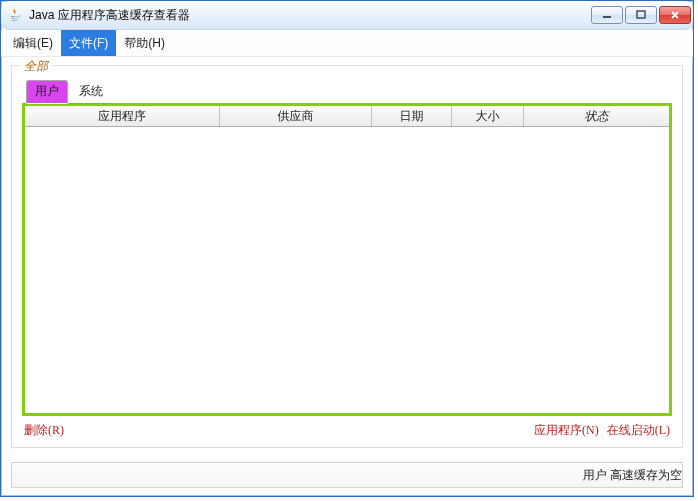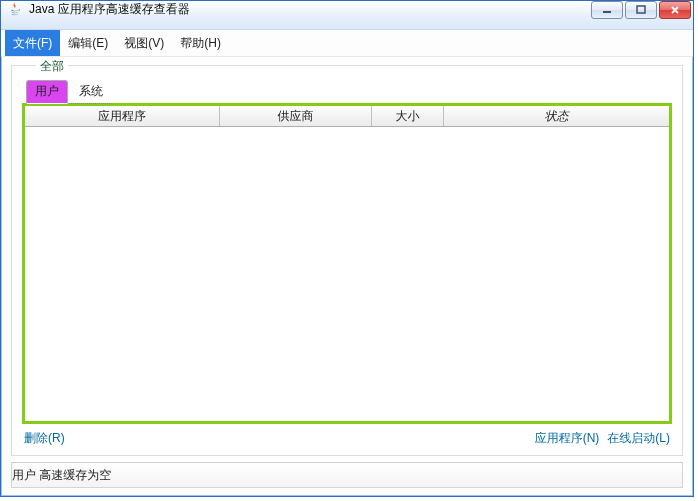--- a/index.html
+++ b/index.html
@@ -18,22 +18,23 @@
     position: relative;
     box-sizing: border-box;
     display: flex;
     flex-direction: column;
   }
   .titlebar {
     height: 28px;
     background: linear-gradient(to bottom, #ffffff, #e9f1fa, #d9e8f8);
     border-bottom: 1px solid #c8d8ea;
     display: flex;
-    align-items: flex-start;
+    align-items: center;
     padding: 0 2px 0 6px;
+    border-radius: 8px;
   }
   .titlebar .app-icon {
     width: 16px;
     height: 16px;
     margin-right: 6px;
     flex-shrink: 0;
   }
   .titlebar .title-text {
     flex: 1;
     color: #0a0a0a;
@@ -88,24 +89,25 @@
     border: 1px solid #dcdcdc;
     position: relative;
     padding: 14px 10px 8px 10px;
     display: flex;
     flex-direction: column;
     min-height: 0;
   }
   .groupbox-label {
     position: absolute;
     top: -8px;
-    left: 24px;
+    left: 8px;
     background: #fff;
     padding: 0 4px;
-    color: #14532d;
+    color: #a16207;
+    font-style: italic;
   }
   .tabs {
     display: flex;
     align-items: flex-end;
     margin-bottom: -1px;
     padding-left: 4px;
   }
   .tab {
     padding: 2px 8px 3px 8px;
     border: 1px solid transparent;
@@ -152,32 +154,33 @@
   .col-vendor{ width: 152px; }
   .col-type  { width: 80px; }
   .col-date  { width: 80px; }
   .col-size  { width: 72px; }
   .col-state { flex: 1; }
   .table-body { flex: 1; }
   .action-row {
     display: flex;
     align-items: center;
     padding: 6px 2px 0 2px;
-    color: #0369a1;
+    color: #b91c1c;
+    font-family: Liberation Serif, serif;
   }
   .action-row .spacer { flex: 1; }
   .statusbar {
     height: 24px;
-    margin: 0 10px 8px 10px;
+    margin: 8px 10px 8px 10px;
     border: 1px solid #d5d5d5;
     border-top-color: #cfcfcf;
     background: linear-gradient(to bottom, #fefefe, #f4f4f4);
     display: flex;
     align-items: center;
-    justify-content: flex-start;
+    justify-content: flex-end;
     color: #222;
   }
 </style>
 </head>
 <body>
 
 <div class="window">
 
   <div class="titlebar">
     <span class="app-icon">
@@ -203,39 +206,39 @@
       </div>
       <div class="win-btn close">
         <svg width="10" height="10" viewBox="0 0 10 10">
             <path d="M2 2 L8 8 M8 2 L2 8" stroke="#fff" stroke-width="1.8"></path>
           </svg>
       </div>
     </div>
   </div>
 
   <div class="menubar">
+    <div class="menu-item">编辑(E)</div>
     <div class="menu-item active">文件(F)</div>
-    <div class="menu-item">编辑(E)</div>
-    <div class="menu-item">视图(V)</div>
     <div class="menu-item">帮助(H)</div>
   </div>
 
   <div class="content">
     <div class="groupbox">
       <span class="groupbox-label">全部</span>
 
       <div class="tabs">
         <div class="tab active">用户</div>
         <div class="tab">系统</div>
       </div>
 
       <div class="table-wrap">
         <div class="table-head">
           <div class="th col-app">应用程序</div>
           <div class="th col-vendor">供应商</div>
+          <div class="th col-date">日期</div>
           <div class="th col-size">大小</div>
           <div class="th col-state">状态</div>
         </div>
         <div class="table-body"></div>
       </div>
 
       <div class="action-row">
         <span>删除(R)</span>
         <span class="spacer"></span>
         <span>应用程序(N)</span>

